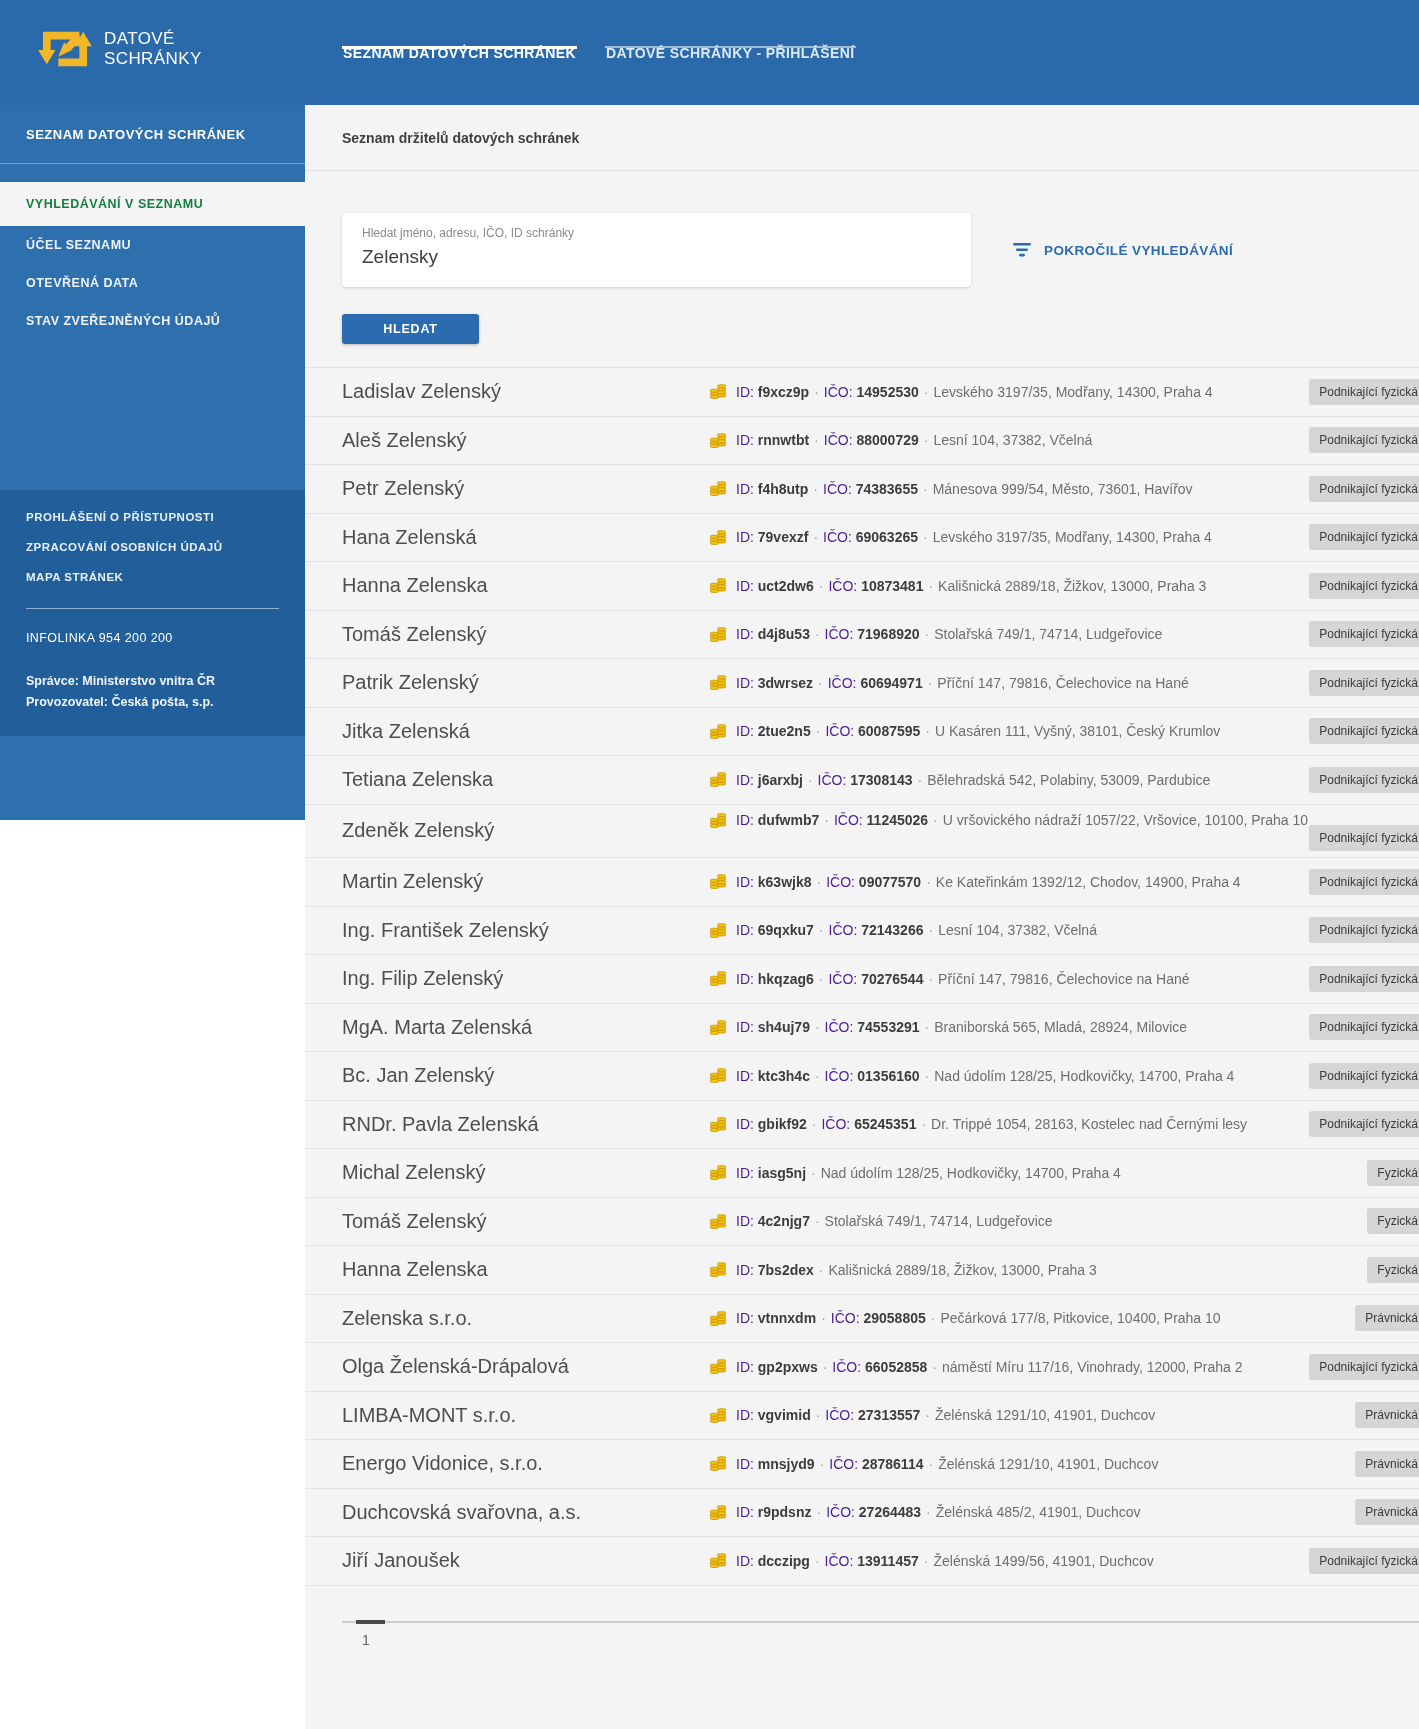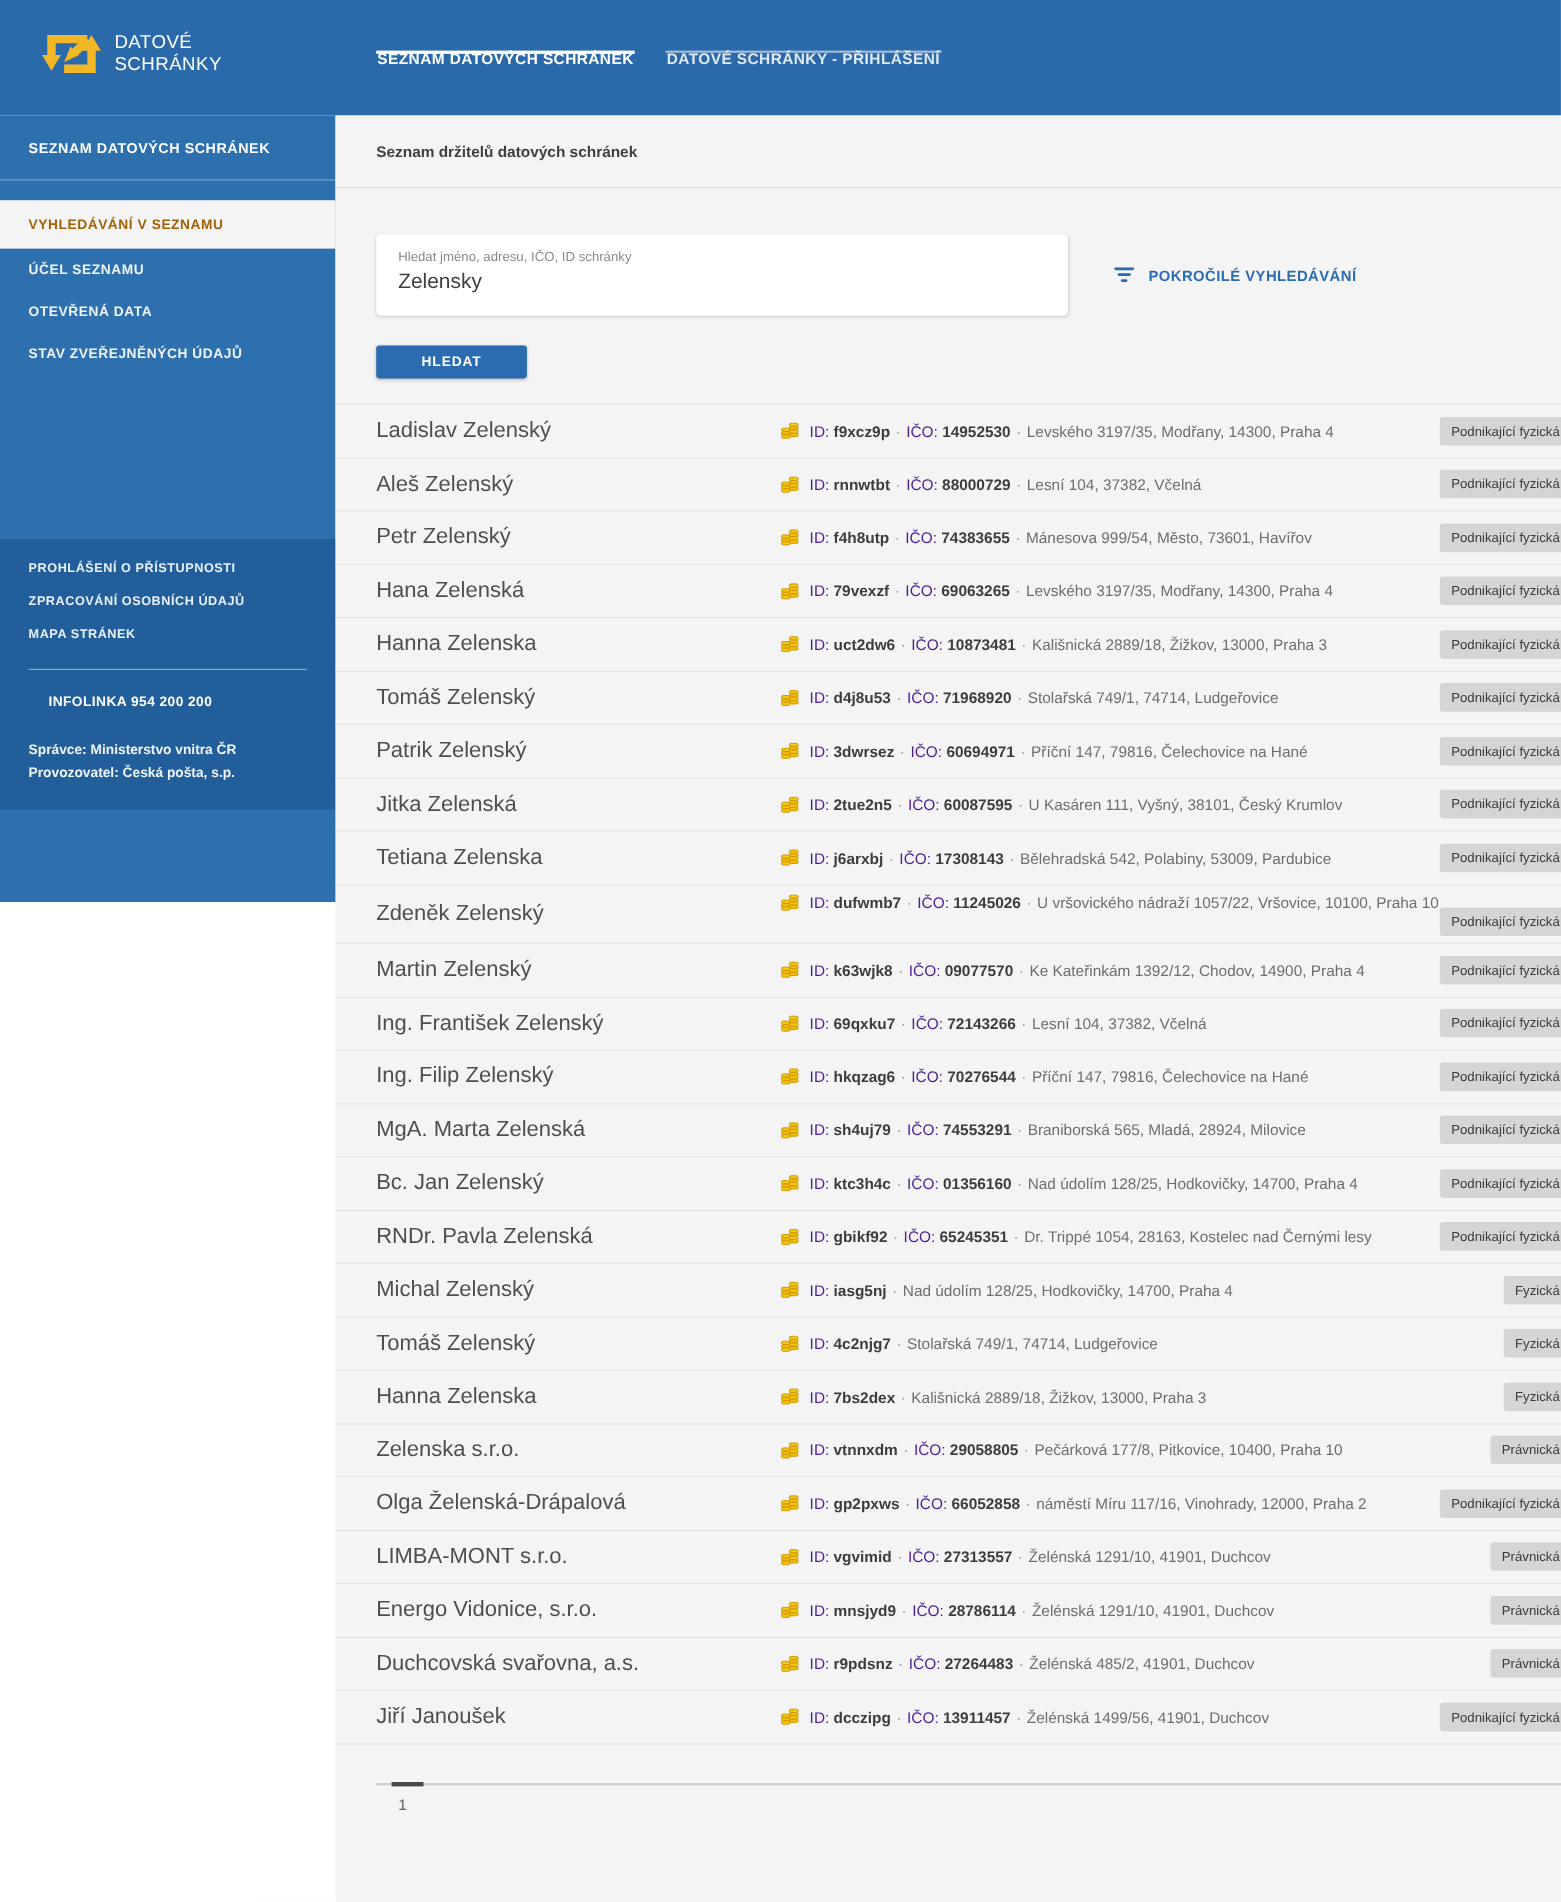--- a/index.html
+++ b/index.html
@@ -20,26 +20,26 @@
   .tab.active{color:#ffffff;}
   .tab .overline{position:absolute;left:0;right:0;top:46px;height:2px;background:rgba(255,255,255,.55);}
   .tab.active .overline{height:3px;background:#ffffff;}
   
   .sidebar{position:absolute;left:0;top:105px;width:305px;height:715px;background:#2e6fae;color:#fff;}
   .sb-header{height:58px;display:flex;align-items:center;padding-left:26px;
              font-size:13px;font-weight:bold;letter-spacing:.5px;border-bottom:1px solid rgba(255,255,255,.35);}
   .sb-menu{margin-top:18px;}
   .sb-item{display:flex;align-items:center;height:38px;padding-left:26px;
            font-size:12.5px;font-weight:bold;letter-spacing:.5px;color:#eef4fa;cursor:pointer;}
-  .sb-item.active{height:44px;background:#f4f4f5;color:#a16207;}
+  .sb-item.active{height:44px;background:#f4f4f5;color:#15803d;}
   .sb-footer{position:absolute;left:0;top:385px;width:305px;height:246px;background:#215e9a;padding-top:12px;box-sizing:border-box;}
   .sb-flink{display:flex;align-items:center;height:30px;padding-left:26px;
             font-size:11.5px;font-weight:bold;letter-spacing:.5px;color:#e8f0f8;cursor:pointer;}
   .sb-sep{height:1px;background:rgba(255,255,255,.5);margin:16px 26px 0 26px;}
-  .sb-infoline{margin:22px 0 0 44px;font-size:12.5px;font-weight:bold;letter-spacing:.4px;}
+  .sb-infoline{margin:22px 0 0 26px;font-size:12.5px;font-weight:normal;letter-spacing:.4px;}
   .sb-admin{margin:26px 0 0 26px;font-size:12.5px;font-weight:bold;line-height:21px;color:#f0f5fa;}
   .sb-bottomband{position:absolute;left:0;top:631px;width:305px;height:84px;background:#2e6fae;}
   
   .main{position:absolute;left:305px;top:105px;width:1114px;height:1624px;background:#f4f4f5;}
   .title-bar{height:65px;display:flex;align-items:center;padding-left:37px;border-bottom:1px solid #dedede;}
   .page-title{font-size:14px;font-weight:bold;color:#3f3f3f;}
   .search-row{display:flex;align-items:center;margin:42px 0 0 37px;}
   .search-card{width:629px;height:74px;background:#ffffff;border-radius:4px;box-shadow:0 1px 3px rgba(0,0,0,.16);
                box-sizing:border-box;padding:13px 9px 0 20px;}
   .search-label{font-size:12px;color:#8a8a8a;}

